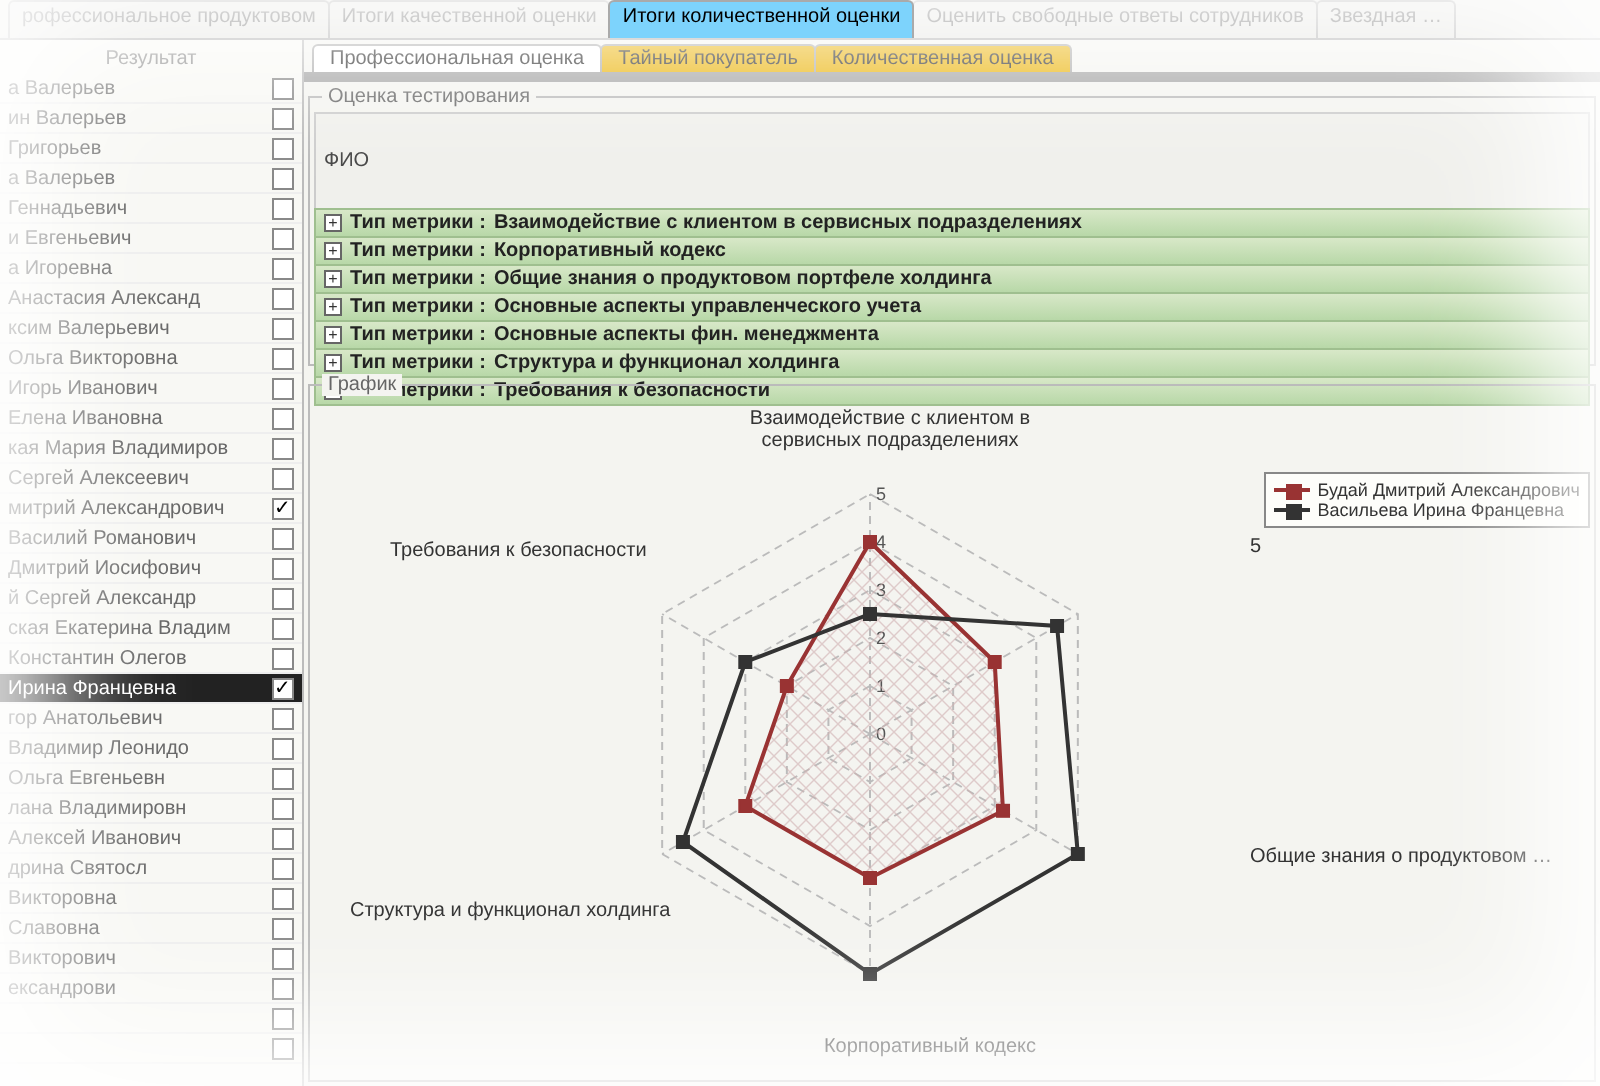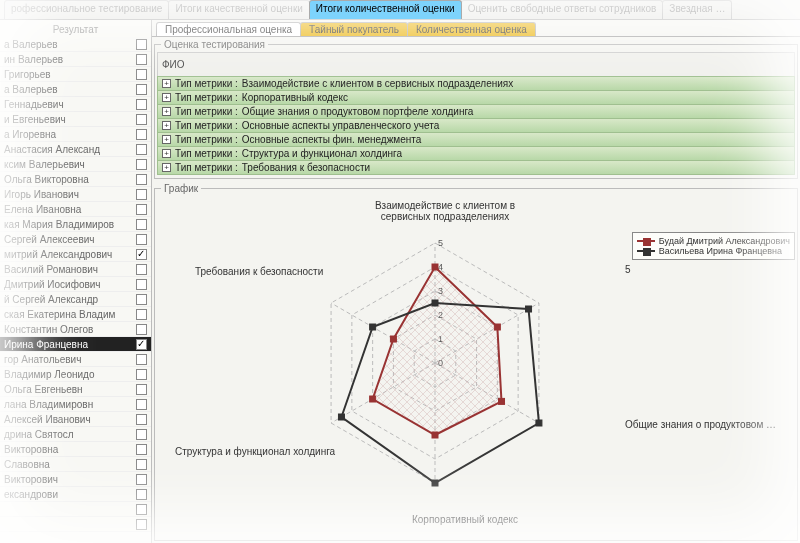--- a/index.html
+++ b/index.html
@@ -97,21 +97,21 @@
     flex: 1;
     overflow: hidden;
     text-overflow: clip;
   }
   
   .right-pane { flex:1; display:flex; flex-direction:column; }
   .sub-tabs {
     display: flex;
     padding: 2px 4px 0 4px;
     gap: 0;
-    border-bottom: 1px solid #a3a3a3;
+    border-bottom: 5px solid #a3a3a3;
   }
   .sub-tab {
     border: 1px solid #aaa;
     border-bottom: none;
     padding: 1px 8px;
     background: #eab308;
     font-size: 10px;
     border-radius: 3px 3px 0 0;
     margin-right: -1px;
     cursor: pointer;
@@ -127,21 +127,21 @@
     font-size: 10px;
     padding: 0 3px;
     color: #666;
     background: #f4f4f0;
     margin-left: 4px;
   }
   .grid-header {
     background: #f0f0ec;
     border: 1px solid #ccc;
     font-size: 10px;
-    padding: 6px 4px;
+    padding: 18px 4px;
     color: #444;
   }
   .metric-row {
     display: flex;
     align-items: center;
     background: linear-gradient(#d8e8c8,#b8d8a8);
     border: 1px solid #9fbf8f;
     margin-top: -1px;
     height: 15px;
     font-size: 10px;
@@ -151,21 +151,21 @@
   .metric-row .exp {
     width: 9px;
     height: 9px;
     border: 1px solid #666;
     background: #fff;
     font-size: 8px;
     line-height: 7px;
     text-align: center;
     color:#333;
   }
-  .metric-row strong { font-weight: normal; }
+  .metric-row strong { font-weight: bold; }
   .chart-area {
     border: 1px solid #bbb;
     margin: 2px;
     flex: 1;
     position: relative;
   }
   .chart-area legend {
     font-size: 10px;
     color: #666;
     padding: 0 3px;
@@ -202,21 +202,21 @@
     content:"";
     position:absolute;inset:0;
     pointer-events:none;
     box-shadow: inset 0 0 60px 30px rgba(255,255,255,0.9);
   }
 </style>
 </head>
 <body>
 
 <div class="main-tabs" id="main-tabs">
-    <div class="main-tab">рофессиональное тестирование</div>
+    <div class="main-tab">рофессиональное продуктовом</div>
     <div class="main-tab">Итоги качественной оценки</div>
     <div class="main-tab active">Итоги количественной оценки</div>
     <div class="main-tab">Оценить свободные ответы сотрудников</div>
     <div class="main-tab">Звездная …</div>
   </div>
 
 <div class="content-row">
 
   <div class="sidebar">
     <div class="sidebar-header">Результат</div>

